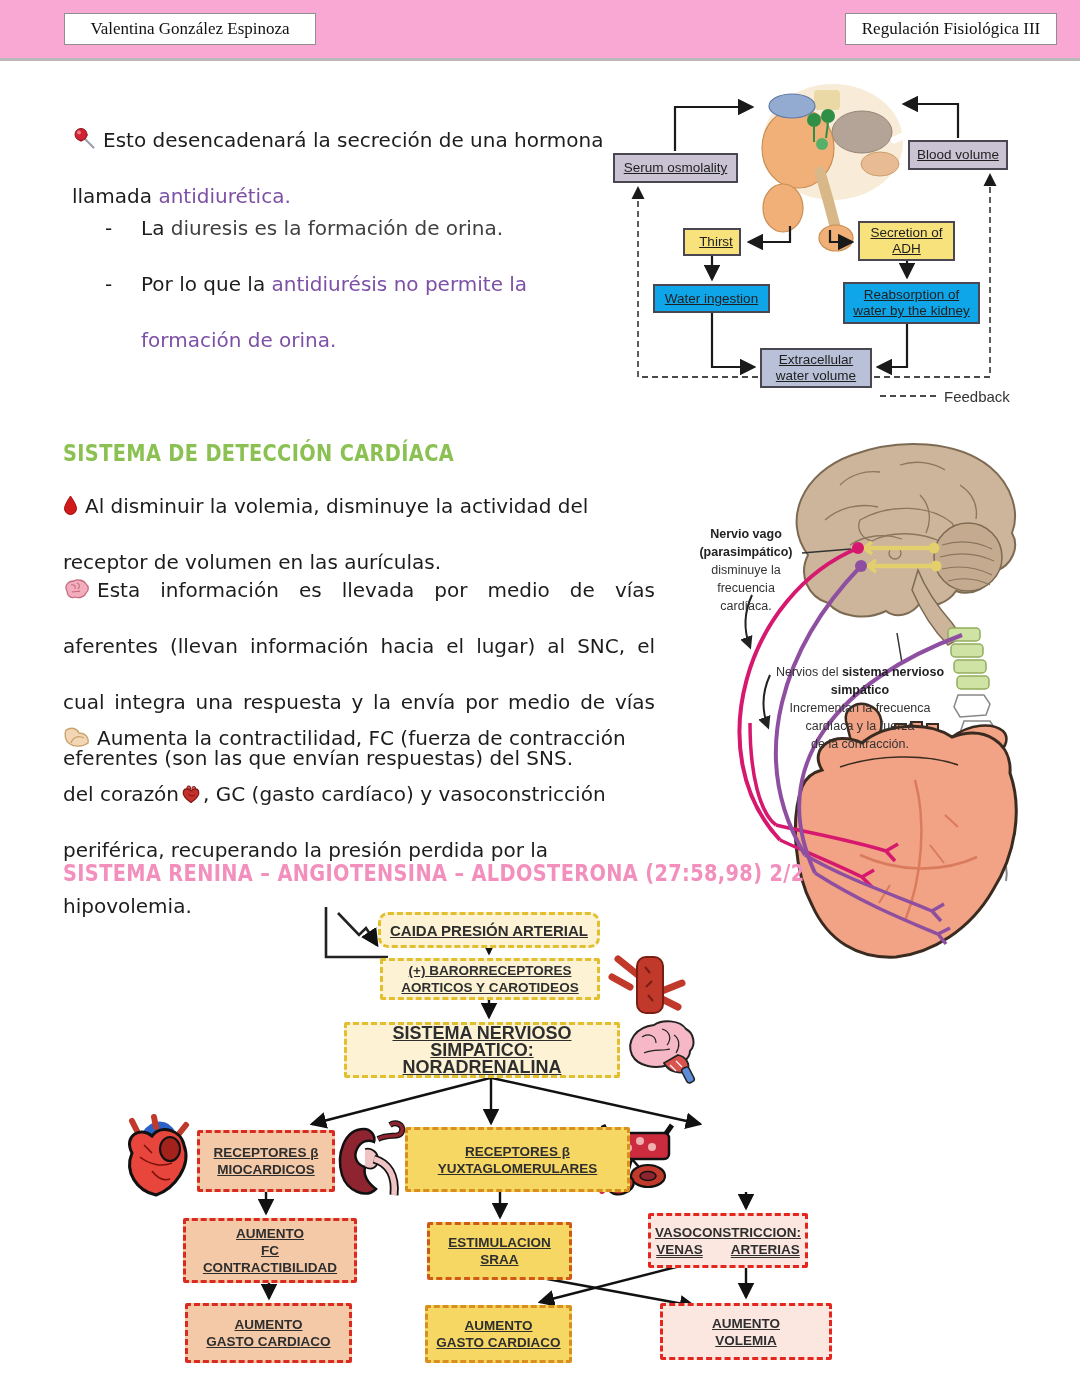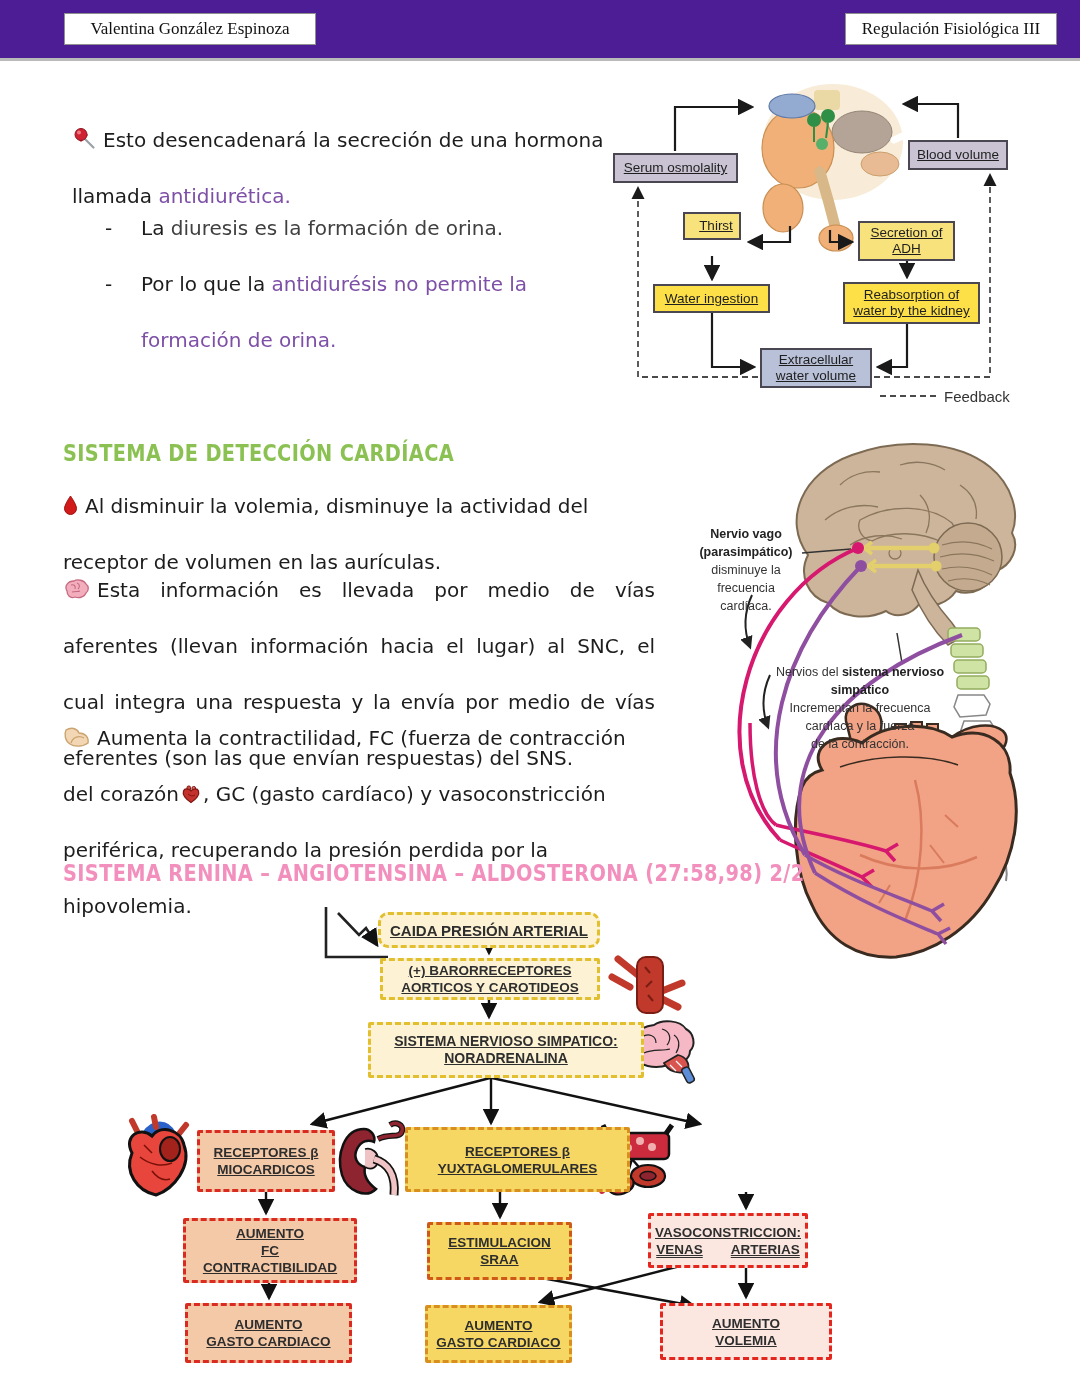--- a/index.html
+++ b/index.html
@@ -3,21 +3,21 @@
 <meta charset="utf-8">
 <style>
   html,body { margin:0; padding:0; background:#ffffff; }
   #page {
     position:relative; width:1080px; height:1397px; background:#ffffff;
     font-family:"DejaVu Sans", sans-serif; overflow:hidden;
   }
   .abs { position:absolute; }
 
   
-  .header-band { left:0; top:0; width:1080px; height:58px; background:#4c1d95; border-bottom:3px solid #b9b9b9; }
+  .header-band { left:0; top:0; width:1080px; height:58px; background:#f9a8d4; border-bottom:3px solid #b9b9b9; }
   .hdr-box {
     position:absolute; top:13px; height:32px; background:#ffffff; border:1px solid #8f8f8f;
     display:flex; align-items:center; justify-content:center;
     font-family:"Liberation Serif", serif; font-size:17px; color:#111; padding:0 14px; box-sizing:border-box;
   }
   .hdr-left  { left:64px;  width:252px; }
   .hdr-right { left:845px; width:212px; }
 
   
   .note { font-size:20px; line-height:56px; color:#1d1d1d; }
@@ -35,21 +35,21 @@
     position:absolute; display:flex; align-items:center; justify-content:center;
     text-align:center; box-sizing:border-box;
     font-family:"Liberation Sans", sans-serif;
   }
   .fbox span { white-space:pre-line;text-decoration:underline; }
 
   
   .adh-box { border:2px solid #4a4752; font-size:13.5px; color:#1f1f1f; line-height:16px; }
   .c-lav    { background:#c9c3d3; }
   .c-yel    { background:#f7e27c; }
-  .c-sal    { background:#fde047; }
+  .c-sal    { background:#0ea5e9; }
   .c-blu    { background:#b9c1d9; }
 
   
   .raas-box { border:3px dashed; font-weight:bold; font-size:13.5px; color:#2e2e2e; line-height:17px; border-radius:2px; }
   .bx-cream { background:#fdf3d4; border-color:#e2bf2e; }
   .bx-peach { background:#f4c9a8; border-color:#d92b20; }
   .bx-yell  { background:#f6d763; border-color:#d98f1d; }
   .bx-yell2 { background:#f6d763; border-color:#cf5a17; }
   .bx-blush { background:#fbe7e0; border-color:#e3271e; }
   .und { text-decoration:underline; text-underline-offset:3px; }
@@ -140,21 +140,21 @@
         <path d="M266,297 L382,297 L382,95" marker-end="url(#ah1)"></path>
         <line x1="272" y1="316" x2="330" y2="316"></line>
       </g>
     </svg>
     <div class="fbox adh-box c-lav" style="left:5px;   top:73px;  width:125px; height:30px;">
         <span>Serum osmolality</span>
       </div>
     <div class="fbox adh-box c-lav" style="left:300px; top:60px;  width:100px; height:30px;">
         <span>Blood volume</span>
       </div>
-    <div class="fbox adh-box c-yel" style="left:75px;  top:132px; width:58px;  height:28px;padding-left:8px;">
+    <div class="fbox adh-box c-yel" style="left:75px;  top:148px; width:58px;  height:28px;padding-left:8px;">
         <span>Thirst</span>
       </div>
     <div class="fbox adh-box c-yel" style="left:250px; top:141px; width:97px;  height:40px;">
         <span>Secretion of
 ADH</span>
       </div>
     <div class="fbox adh-box c-sal" style="left:45px;  top:204px; width:117px; height:29px;">
         <span>Water ingestion</span>
       </div>
     <div class="fbox adh-box c-sal" style="left:235px; top:202px; width:137px; height:42px;">
@@ -380,21 +380,21 @@
       </g>
     </svg>
 
     <div class="fbox raas-box bx-cream" style="left:318px; top:17px;  width:222px; height:36px; font-size:15px;border-radius:10px;">
         <span>CAIDA PRESIÓN ARTERIAL</span>
       </div>
     <div class="fbox raas-box bx-cream" style="left:320px; top:63px;  width:220px; height:42px;">
         <span>(+) BARORRECEPTORES
 AORTICOS Y CAROTIDEOS</span>
       </div>
-    <div class="fbox raas-box bx-cream" style="left:308px; top:127px; width:276px; height:56px; font-size:14px;">
+    <div class="fbox raas-box bx-cream" style="left:284px; top:127px; width:276px; height:56px; font-size:18px;">
         <span>SISTEMA NERVIOSO SIMPATICO:
 NORADRENALINA</span>
       </div>
     <div class="fbox raas-box bx-peach" style="left:137px; top:235px; width:138px; height:62px;">
         <span>RECEPTORES β
 MIOCARDICOS</span>
       </div>
     <div class="fbox raas-box bx-yell" style="left:345px; top:232px; width:225px; height:65px;">
         <span>RECEPTORES β
 YUXTAGLOMERULARES</span>

